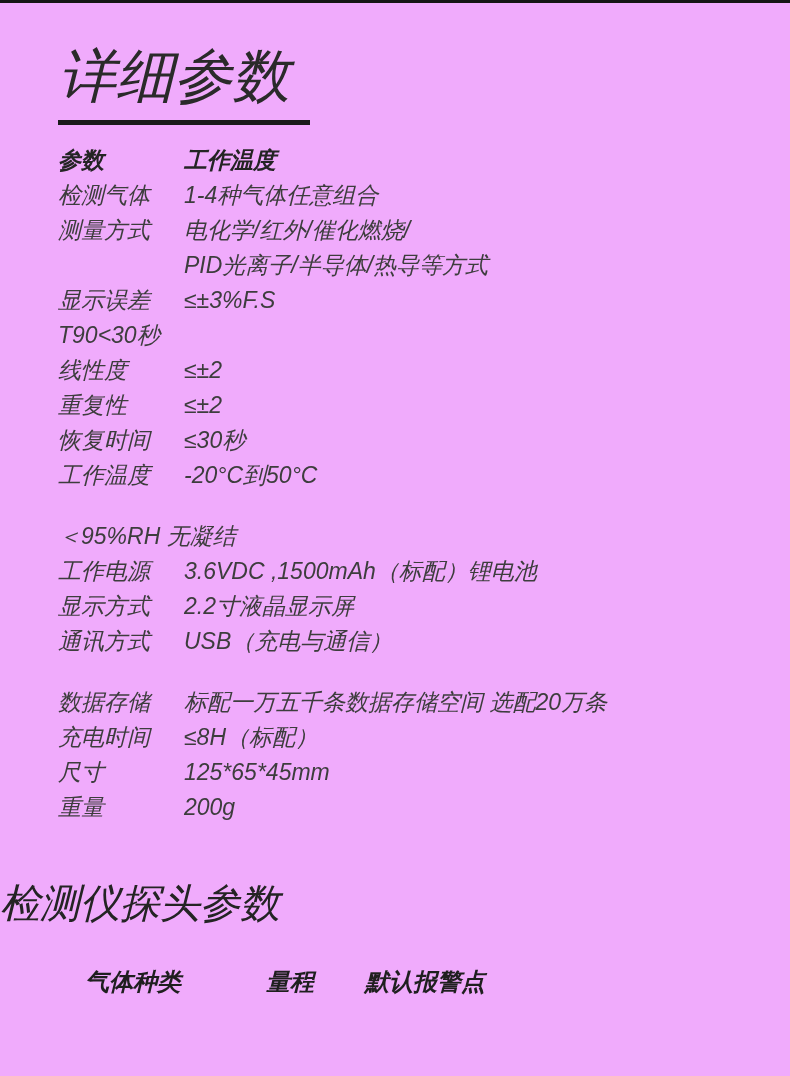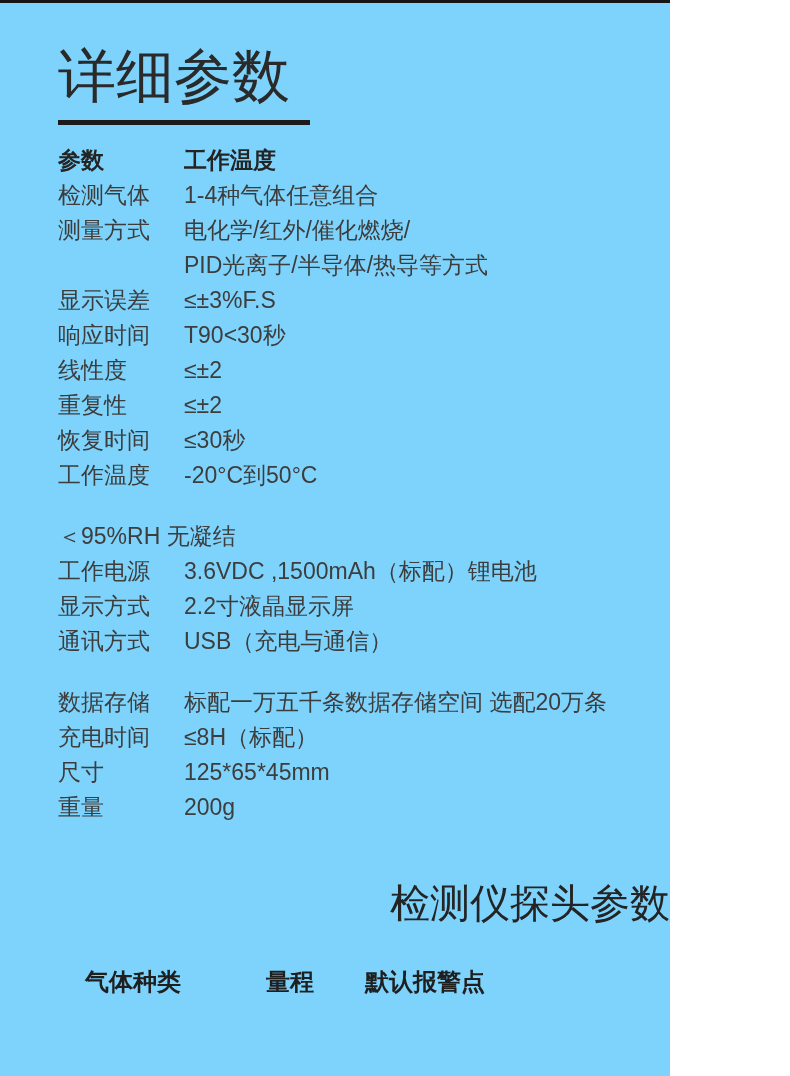--- a/index.html
+++ b/index.html
@@ -1,22 +1,23 @@
 <!DOCTYPE html>
 <html><head>
 <meta charset="utf-8">
 <style>
   html, body { margin: 0; padding: 0; background: #ffffff; }
   body { font-family: "Liberation Sans", "DejaVu Sans", sans-serif; }
   .page {
     position: relative;
-    width: 670px;
+    width: 790px;
     height: 1076px;
-    background: #7dd3fc;
+    background: #f0abfc;
     overflow: hidden;
+    font-style: italic;
   }
   .top-edge {
     width: 100%;
     height: 3px;
     background: #161616;
   }
   .page-title {
     margin: 40px 0 0 58px;
     font-size: 58px;
     line-height: 1.15;
@@ -46,21 +47,21 @@
   .spec-label {
     flex: 0 0 126px;
     width: 126px;
   }
   .spec-value {
     white-space: pre-line;
     flex: 1 1 auto;
   }
   .probe-heading {
     margin: 56px 0 0 0;
-    text-align: right;
+    text-align: left;
     font-size: 40px;
     line-height: 1.1;
     color: #242424;
     font-weight: 400;
   }
   .probe-table {
     margin-top: 38px;
     font-size: 24px;
     font-weight: bold;
     color: #1f1f1f;
@@ -98,21 +99,20 @@
     <div class="spec-row">
       <span class="spec-label">测量方式</span>
       <span class="spec-value">电化学/红外/催化燃烧/
 PID光离子/半导体/热导等方式</span>
     </div>
     <div class="spec-row">
       <span class="spec-label">显示误差</span>
       <span class="spec-value">≤±3%F.S</span>
     </div>
     <div class="spec-row">
-      <span class="spec-label">响应时间</span>
       <span class="spec-value">T90&lt;30秒</span>
     </div>
     <div class="spec-row">
       <span class="spec-label">线性度</span>
       <span class="spec-value">≤±2</span>
     </div>
     <div class="spec-row">
       <span class="spec-label">重复性</span>
       <span class="spec-value">≤±2</span>
     </div>

